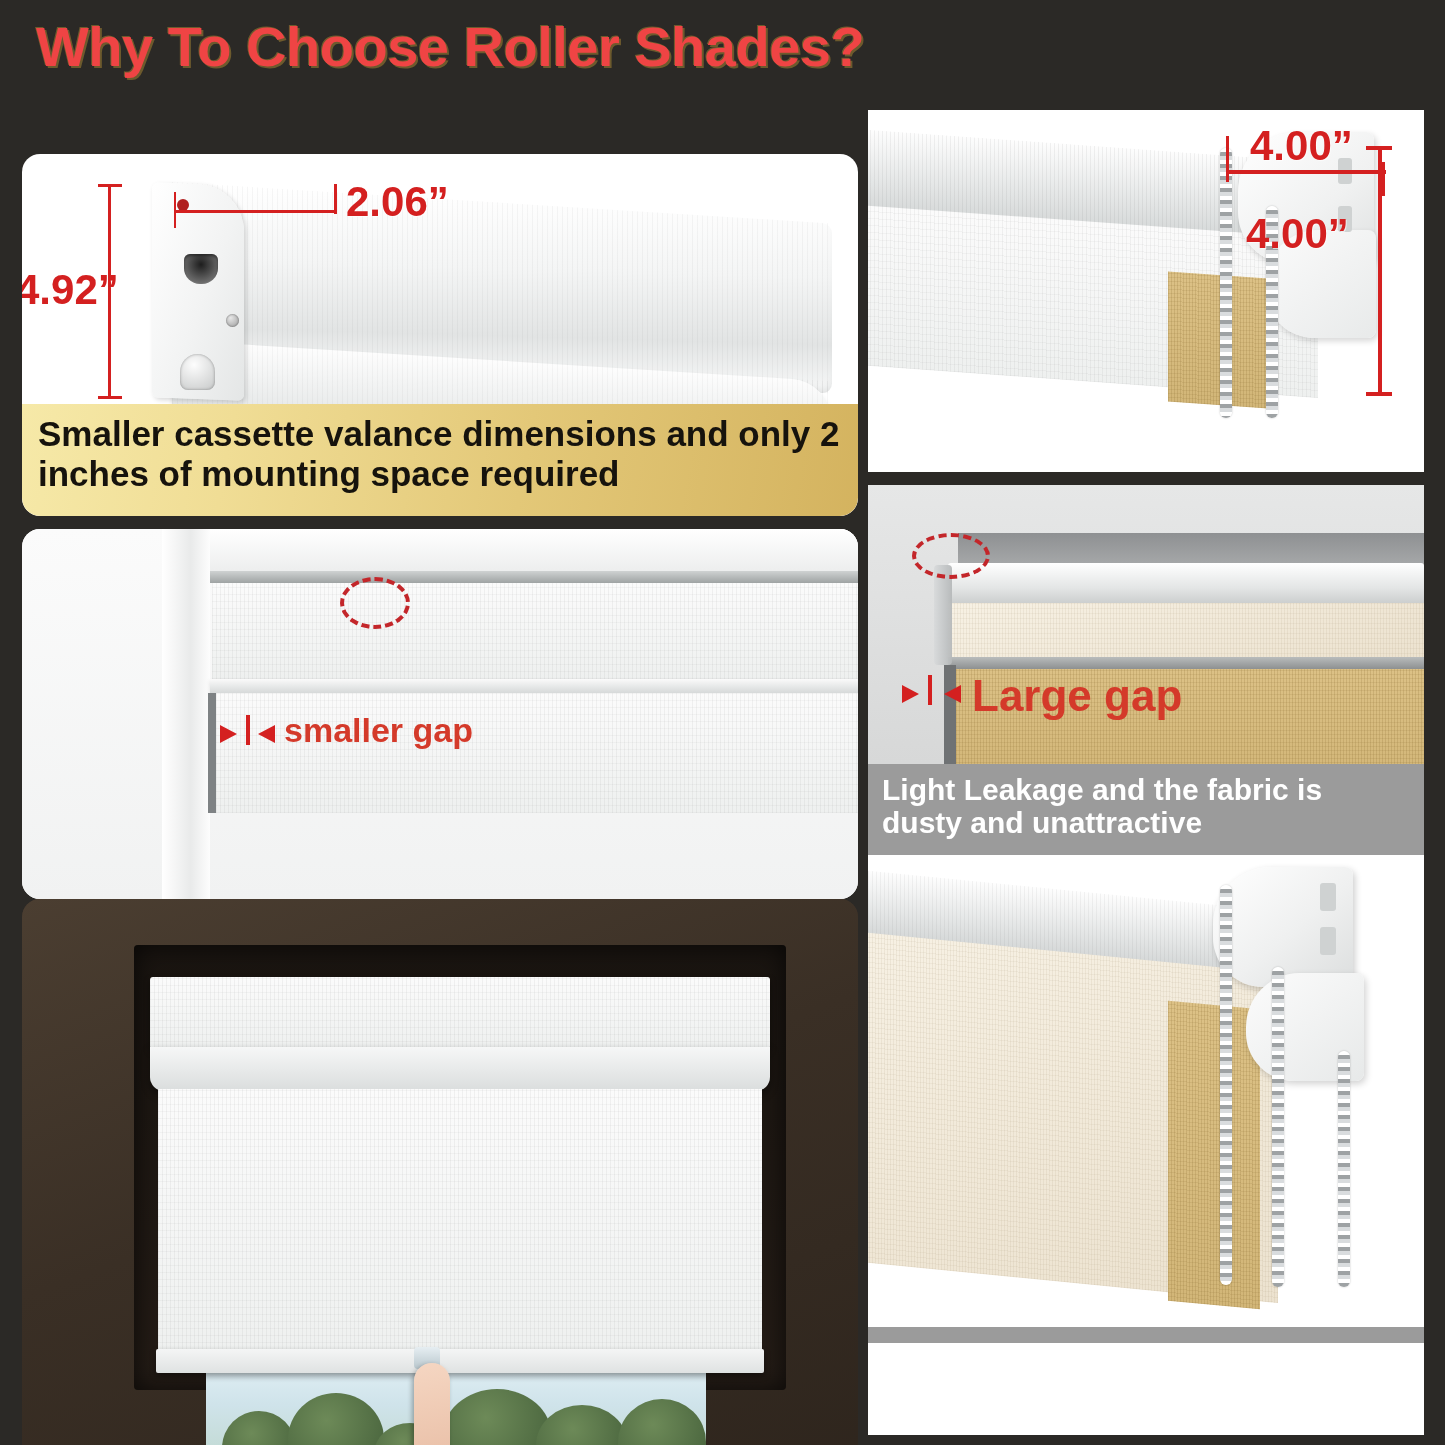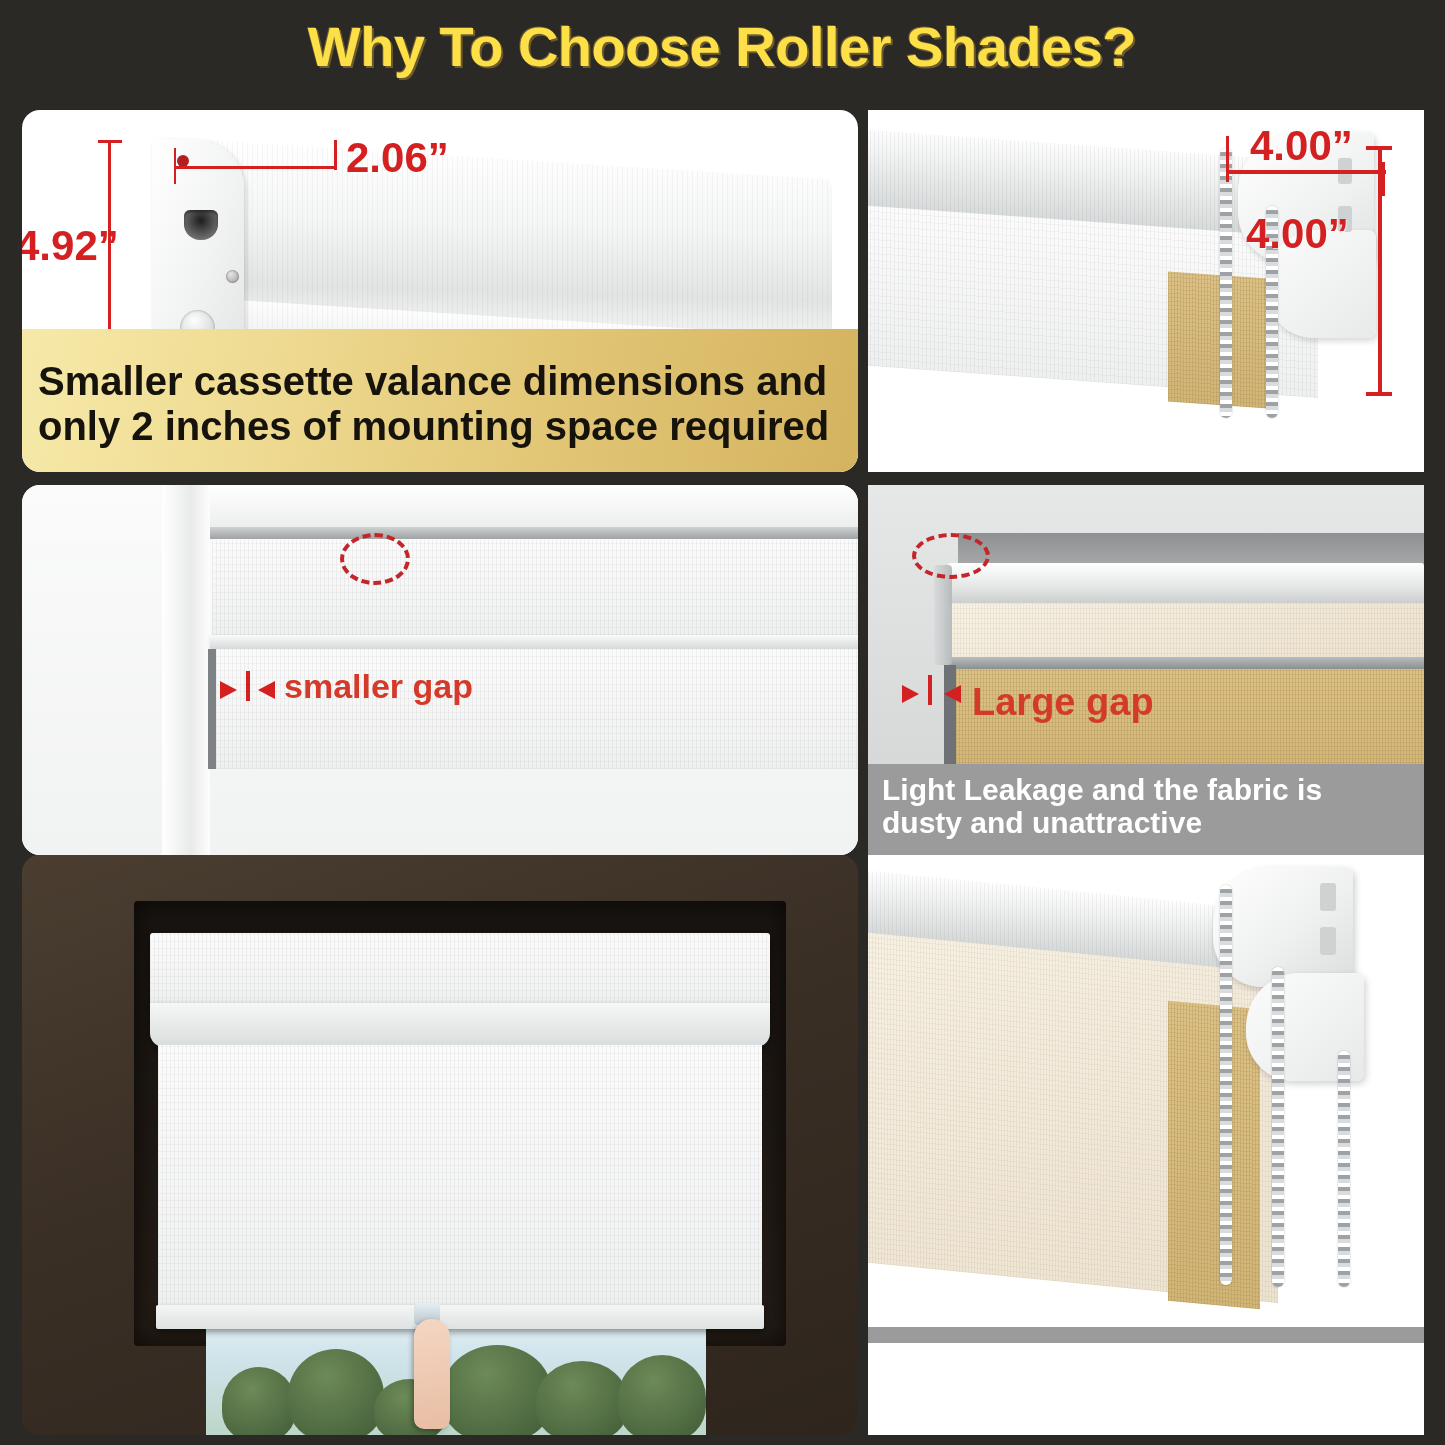--- a/index.html
+++ b/index.html
@@ -8,51 +8,50 @@
     background:#2b2926;
     font-family:"Liberation Sans", sans-serif;
     overflow:hidden;
     position:relative;
   }
 
   
   #title {
     position:absolute; left:36px; top:14px; width:1100px; height:72px;
     font-size:56px; font-weight:bold; letter-spacing:-0.5px;
-    color:#fde047;
+    color:#ef4444;
     text-shadow:2px 2px 0 #6d5a2d, -1px -1px 0 #6d5a2d;
     white-space:nowrap;
-    text-align:right;
   }
 
   
   #grid { position:absolute; left:0; top:100px; width:1445px; height:1345px; }
 
   .panel { position:absolute; overflow:hidden; }
-  .panel.left  { left:22px;  width:836px; }
+  .panel.left  { left:22px;  width:836px;margin-top:44px; }
   .panel.right { left:868px; width:556px; }
 
   .row1 { top:10px;   height:362px; }
   .row2 { top:385px;  height:370px; }
   .row3 { top:755px;  height:580px; }
 
   .panel.left.row1  { border-radius:18px; }
   .panel.left.row2  { border-radius:18px; }
   .panel.left.row3  { border-radius:18px; }
   .panel.right.row1 { border-radius:0; }
   .panel.right.row2 { border-radius:0; }
   .panel.right.row3 { border-radius:0; }
 
   .photo { position:absolute; left:0; top:0; width:100%; right:0; overflow:hidden; }
 
   
   .cap {
     position:absolute; left:0; bottom:0; width:100%;
-    padding:30px 16px 22px 16px;
-    font-size:40px; font-weight:bold; line-height:1.14;
+    padding:10px 16px 22px 16px;
+    font-size:35px; font-weight:bold; line-height:1.14;
   }
   .cap.gold {
     background:linear-gradient(100deg,#f6e9a8 0%,#f0dd95 25%,#e3c878 60%,#d4b35f 100%);
     color:#16130d;
     border-bottom-left-radius:18px; border-bottom-right-radius:18px;
   }
   .cap.gray {
     background:#9b9b9b; color:#ffffff;
     padding:10px 14px 16px 14px;
     font-size:30px; line-height:1.08;
@@ -313,21 +312,21 @@
       <div class="creamBand creamcloth"></div>
       <div class="metalLip"></div>
       <div class="tanFab tancloth"></div>
       <div class="clip"></div>
       <div class="bigGapBar"></div>
       <div class="dashcircle" style="left:44px; top:48px; width:78px; height:46px;"></div>
 
       <div class="arrowR" style="left:34px; top:200px;"></div>
       <div class="dimline" style="left:60px; top:190px; width:4px; height:30px;"></div>
       <div class="arrowL" style="left:76px; top:200px;"></div>
-      <div class="gaptxt" style="left:104px; top:196px; font-size:38px;">Large gap</div>
+      <div class="gaptxt" style="left:104px; top:186px; font-size:44px;">Large gap</div>
     </div>
     <div class="cap gray">Light Leakage and the fabric is dusty and unattractive</div>
   </div>
 
   <div class="panel left row3" id="p5">
     <div class="photo" style="height:100%">
       <div class="room"></div>
       <div class="recess"></div>
       <div class="glass">
         <div class="tree" style="left:16px;  width:74px;  height:74px;"></div>

